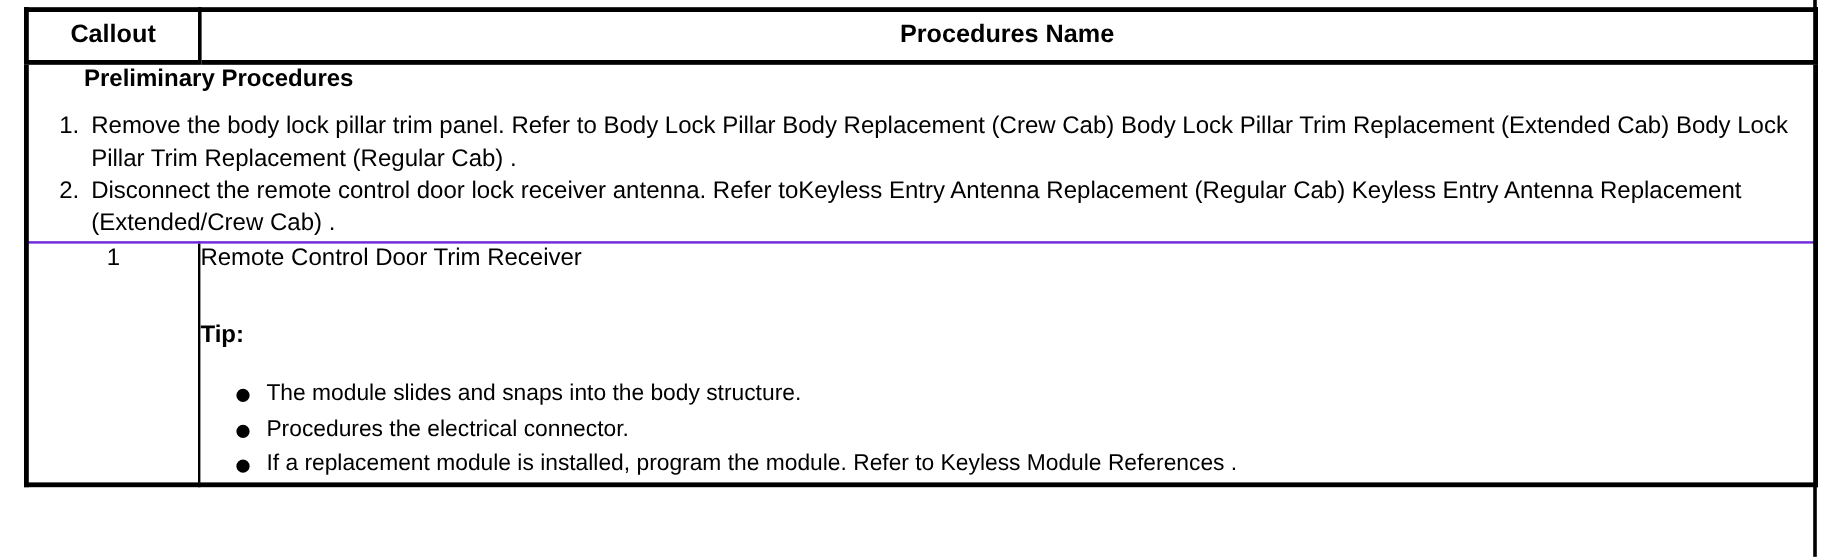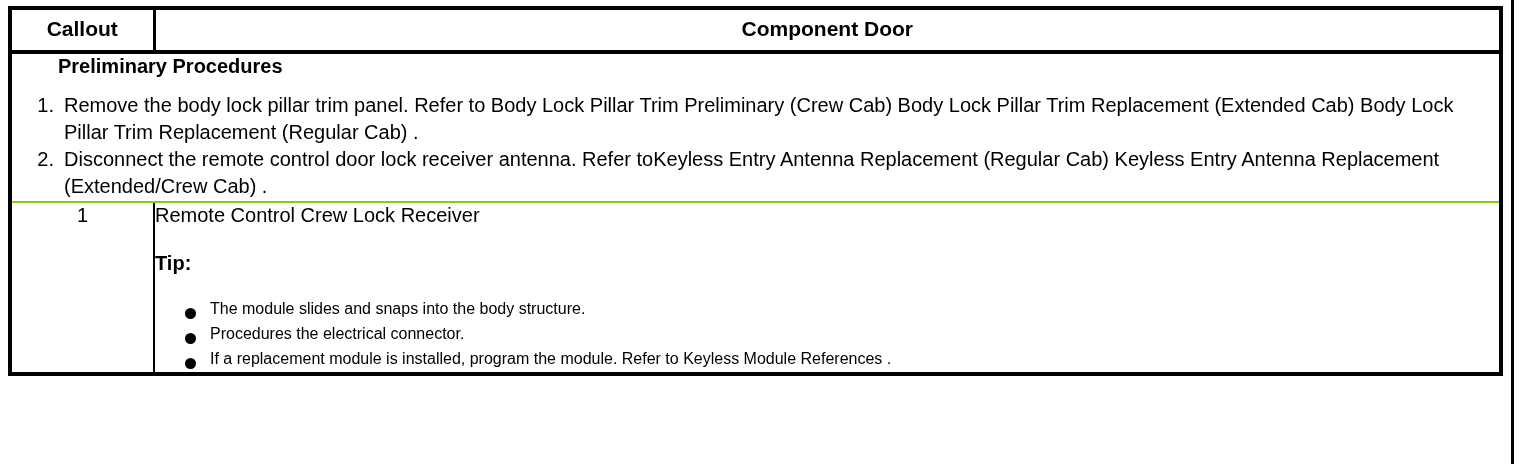--- a/index.html
+++ b/index.html
@@ -29,21 +29,21 @@
     top: 0;
     left: 1511px;
     width: 3px;
     height: 464px;
     background: #000000;
   }
 
   
   .proc-table {
     position: absolute;
-    left: 8px;
+    left: 20px;
     top: 6px;
     width: 1495px;
     border-collapse: collapse;
     table-layout: fixed;
     border: 4px solid #000000;
   }
   .proc-table td,
   .proc-table th {
     vertical-align: top;
     padding: 0;
@@ -64,21 +64,21 @@
     padding: 8px 4px 10px 4px;
     vertical-align: middle;
   }
   .hdr-callout {
     border-right: 3px solid #000000;
   }
 
   
   .prelim-cell {
     padding: 12px 10px 8px 10px;
-    border-bottom: 2px solid #84cc16;
+    border-bottom: 2px solid #6d28d9;
   }
   .prelim-title {
     font-weight: bold;
     font-size: 20px;
     line-height: 1.2;
     margin: 0 0 4px 46px;
   }
   .prelim-list {
     list-style: none;
     margin: 14px 0 2px 0;
@@ -114,30 +114,30 @@
   }
   .comp-name {
     font-size: 20px;
     line-height: 1.2;
     margin: 0 0 0 0;
   }
   .tip-label {
     font-weight: bold;
     font-size: 20px;
     line-height: 1.2;
-    margin: 24px 0 0 0;
+    margin: 40px 0 0 0;
   }
   .tip-list {
     list-style: none;
     margin: 22px 0 0 0;
     padding: 0;
   }
   .tip-list li {
     position: relative;
-    font-size: 16px;
+    font-size: 19px;
     line-height: 1.55;
     padding-left: 55px;
     margin: 0;
   }
   .tip-list li .bullet {
     position: absolute;
     left: 30px;
     top: 11px;
     width: 11px;
     height: 11px;
@@ -153,43 +153,43 @@
   <div class="page-edge-rule"></div>
 
   <table class="proc-table">
     <colgroup>
       <col class="col-callout">
       <col class="col-component">
     </colgroup>
     <thead>
       <tr class="hdr-row">
         <th class="hdr-callout">Callout</th>
-        <th class="hdr-component">Component Door</th>
+        <th class="hdr-component">Procedures Name</th>
       </tr>
     </thead>
     <tbody>
       <tr>
         <td class="prelim-cell" colspan="2">
           <div class="prelim-title">Preliminary Procedures</div>
           <ol class="prelim-list">
             <li>
               <span class="num">1.</span>
-              <span class="txt">Remove the body lock pillar trim panel. Refer to Body Lock Pillar Trim Preliminary (Crew Cab) Body Lock Pillar Trim Replacement (Extended Cab) Body Lock Pillar Trim Replacement (Regular Cab) .</span>
+              <span class="txt">Remove the body lock pillar trim panel. Refer to Body Lock Pillar Body Replacement (Crew Cab) Body Lock Pillar Trim Replacement (Extended Cab) Body Lock Pillar Trim Replacement (Regular Cab) .</span>
             </li>
             <li>
               <span class="num">2.</span>
               <span class="txt">Disconnect the remote control door lock receiver antenna. Refer toKeyless Entry Antenna Replacement (Regular Cab) Keyless Entry Antenna Replacement (Extended/Crew Cab) .</span>
             </li>
           </ol>
         </td>
       </tr>
       <tr>
         <td class="callout-cell">1</td>
         <td class="comp-cell">
-          <div class="comp-name">Remote Control Crew Lock Receiver</div>
+          <div class="comp-name">Remote Control Door Trim Receiver</div>
           <div class="tip-label">Tip:</div>
           <ul class="tip-list">
             <li>
               <span class="bullet"></span>
               <span>The module slides and snaps into the body structure.</span>
             </li>
             <li>
               <span class="bullet"></span>
               <span>Procedures the electrical connector.</span>
             </li>

